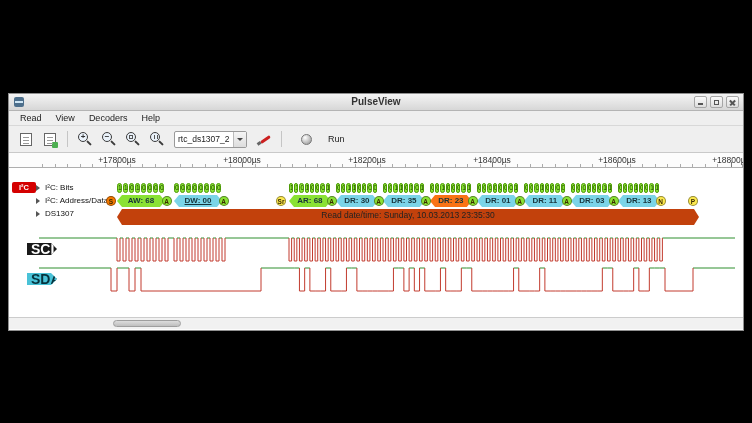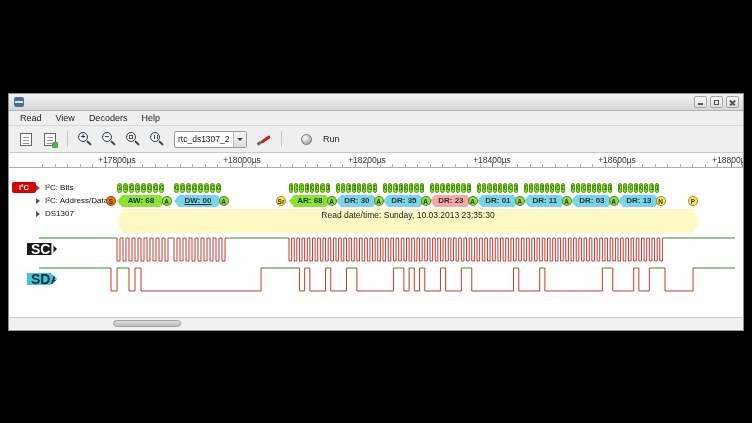--- a/index.html
+++ b/index.html
@@ -40,21 +40,21 @@
   .mag.minus .lens::before{content:"\2212"}
   .mag.fit .lens::before{content:"";position:absolute;inset:2px;border:1px solid #555}
   .mag.one .lens::before{content:"";position:absolute;left:2.5px;top:2px;width:1px;height:4px;background:#555;box-shadow:3px 0 0 #555}
   .combo{display:flex;align-items:center;height:17px;border:1px solid #999;background:#fff;margin:0 4px;border-radius:2px}
   .combo-text{width:58px;font-size:8.5px;padding:0 3px;white-space:nowrap;overflow:hidden;color:#222}
   .combo-arrow{width:13px;height:15px;background:linear-gradient(#f5f5f5,#ddd);border-left:1px solid #bbb;position:relative}
   .combo-arrow::after{content:"";position:absolute;left:3px;top:6px;border:3px solid transparent;border-top-color:#444}
   .probe-icon{width:15px;height:15px;position:relative;display:block}
   .probe-icon::before{content:"";position:absolute;left:3px;top:6px;width:11px;height:3px;background:#cc2020;border-radius:1.5px;transform:rotate(-35deg)}
   .probe-icon::after{content:"";position:absolute;left:0;top:10px;width:4px;height:2.5px;background:#666;transform:rotate(-35deg)}
-  .run-btn{display:flex;align-items:flex-start;gap:11px;padding:2px 7px;border-radius:3px;margin-left:6px}
+  .run-btn{display:flex;align-items:flex-start;gap:16px;padding:2px 7px;border-radius:3px;margin-left:6px}
   .run-led{width:11px;height:11px;border-radius:50%;background:radial-gradient(circle at 35% 30%,#fff,#b5b5b5 65%,#8d8d8d);border:1px solid #777}
   .run-label{font-size:9px;color:#222}
 
   
   .ruler{position:relative;height:15px;background:#fcfcfc;border-bottom:1px solid #aeaeae;overflow:hidden}
   .scale-label{position:absolute;left:8px;top:14px;font-size:10px;color:#333}
   .tick-label{position:absolute;top:2px;font-size:8.5px;color:#333;transform:translateX(-50%);white-space:nowrap}
   .tick-major{position:absolute;bottom:0;width:1px;height:5px;background:#777}
   .tick-minor{position:absolute;bottom:0;width:1px;height:3px;background:#ababab}
 
@@ -66,39 +66,40 @@
            font-size:7.5px;font-weight:bold;text-align:center;line-height:11px;border-radius:2px}
   .row-label{position:absolute;left:27px;font-size:8px;color:#111;display:flex;align-items:center;gap:2px;height:11px;white-space:nowrap}
   .chev{width:0;height:0;border:3px solid transparent;border-left:4px solid #555;display:inline-block}
   .bit-oval{position:absolute;top:15px;height:10px;border-radius:5px;background:#8ae234;border:1px solid #4e9a06;
             font-size:6.5px;line-height:8px;text-align:center;color:#173800;overflow:hidden}
   .hexagon{position:absolute;top:27px;height:12px;font-size:8px;font-weight:bold;line-height:12px;text-align:center;color:#17333a;
            clip-path:polygon(0 50%,5px 0,calc(100% - 5px) 0,100% 50%,calc(100% - 5px) 100%,5px 100%);
            overflow:hidden;white-space:nowrap;z-index:1}
   .ann-circle{position:absolute;top:27.5px;width:10px;height:10px;border-radius:50%;font-size:6.5px;font-weight:bold;
               line-height:9px;text-align:center;border:1px solid rgba(0,0,0,.4);color:#3a2a00;overflow:hidden;z-index:2}
-  .summary-bar{position:absolute;top:41px;height:24px;background:#fef9c3;font-size:8.5px;line-height:12px;text-align:center;color:#222;
+  .summary-bar{position:absolute;top:41px;height:16px;background:#c2410c;font-size:8.5px;line-height:12px;text-align:center;color:#222;
                clip-path:polygon(0 50%,5px 0,calc(100% - 5px) 0,100% 50%,calc(100% - 5px) 100%,5px 100%);
                overflow:hidden;white-space:nowrap}
   .sig-tag{position:absolute;left:18px;width:30px;height:12px;font-size:14px;font-weight:bold;line-height:12px;padding-left:4px;
            clip-path:polygon(0 0,calc(100% - 6px) 0,100% 50%,calc(100% - 6px) 100%,0 100%)}
   .sig-tag.scl{top:75px}
   .sig-tag.sda{top:105px}
 
   
   .hscrollbar{position:relative;height:12px;background:#f1f1f1;border-top:1px solid #ccc}
   .hscrollbar .thumb{position:absolute;top:2px;height:7px;background:linear-gradient(#dcdcdc,#bfbfbf);border:1px solid #9e9e9e;border-radius:4px}
 </style>
 </head>
 <body>
 
 <div class="window">
 
   <div class="titlebar">
     <span class="win-icon"></span>
+    <span class="title">PulseView</span>
     <span class="win-controls">
       <span class="wc">
           <i class="min"></i>
         </span>
       <span class="wc">
           <i class="max"></i>
         </span>
       <span class="wc">
           <i class="x1"></i>
           <i class="x2"></i>
@@ -791,21 +792,21 @@
         <div class="hexagon" style="left: 374px; width: 41.7778px; background: rgb(123, 212, 232);">DR: 35</div>
         <div class="ann-circle" style="left: 411.5px; background: rgb(138, 226, 52);">A</div>
         <div class="bit-oval" style="left: 421px; width: 4.22222px;">0</div>
         <div class="bit-oval" style="left: 426.222px; width: 4.22222px;">0</div>
         <div class="bit-oval" style="left: 431.444px; width: 4.22222px;">1</div>
         <div class="bit-oval" style="left: 436.667px; width: 4.22222px;">0</div>
         <div class="bit-oval" style="left: 441.889px; width: 4.22222px;">0</div>
         <div class="bit-oval" style="left: 447.111px; width: 4.22222px;">0</div>
         <div class="bit-oval" style="left: 452.333px; width: 4.22222px;">1</div>
         <div class="bit-oval" style="left: 457.556px; width: 4.22222px;">1</div>
-        <div class="hexagon" style="left: 421px; width: 41.7778px; background: #fca5a5;">DR: 23</div>
+        <div class="hexagon" style="left: 421px; width: 41.7778px; background: #f97316;">DR: 23</div>
         <div class="ann-circle" style="left: 458.5px; background: rgb(138, 226, 52);">A</div>
         <div class="bit-oval" style="left: 468px; width: 4.22222px;">0</div>
         <div class="bit-oval" style="left: 473.222px; width: 4.22222px;">0</div>
         <div class="bit-oval" style="left: 478.444px; width: 4.22222px;">0</div>
         <div class="bit-oval" style="left: 483.667px; width: 4.22222px;">0</div>
         <div class="bit-oval" style="left: 488.889px; width: 4.22222px;">0</div>
         <div class="bit-oval" style="left: 494.111px; width: 4.22222px;">0</div>
         <div class="bit-oval" style="left: 499.333px; width: 4.22222px;">0</div>
         <div class="bit-oval" style="left: 504.556px; width: 4.22222px;">1</div>
         <div class="hexagon" style="left: 468px; width: 41.7778px; background: rgb(123, 212, 232);">DR: 01</div>

